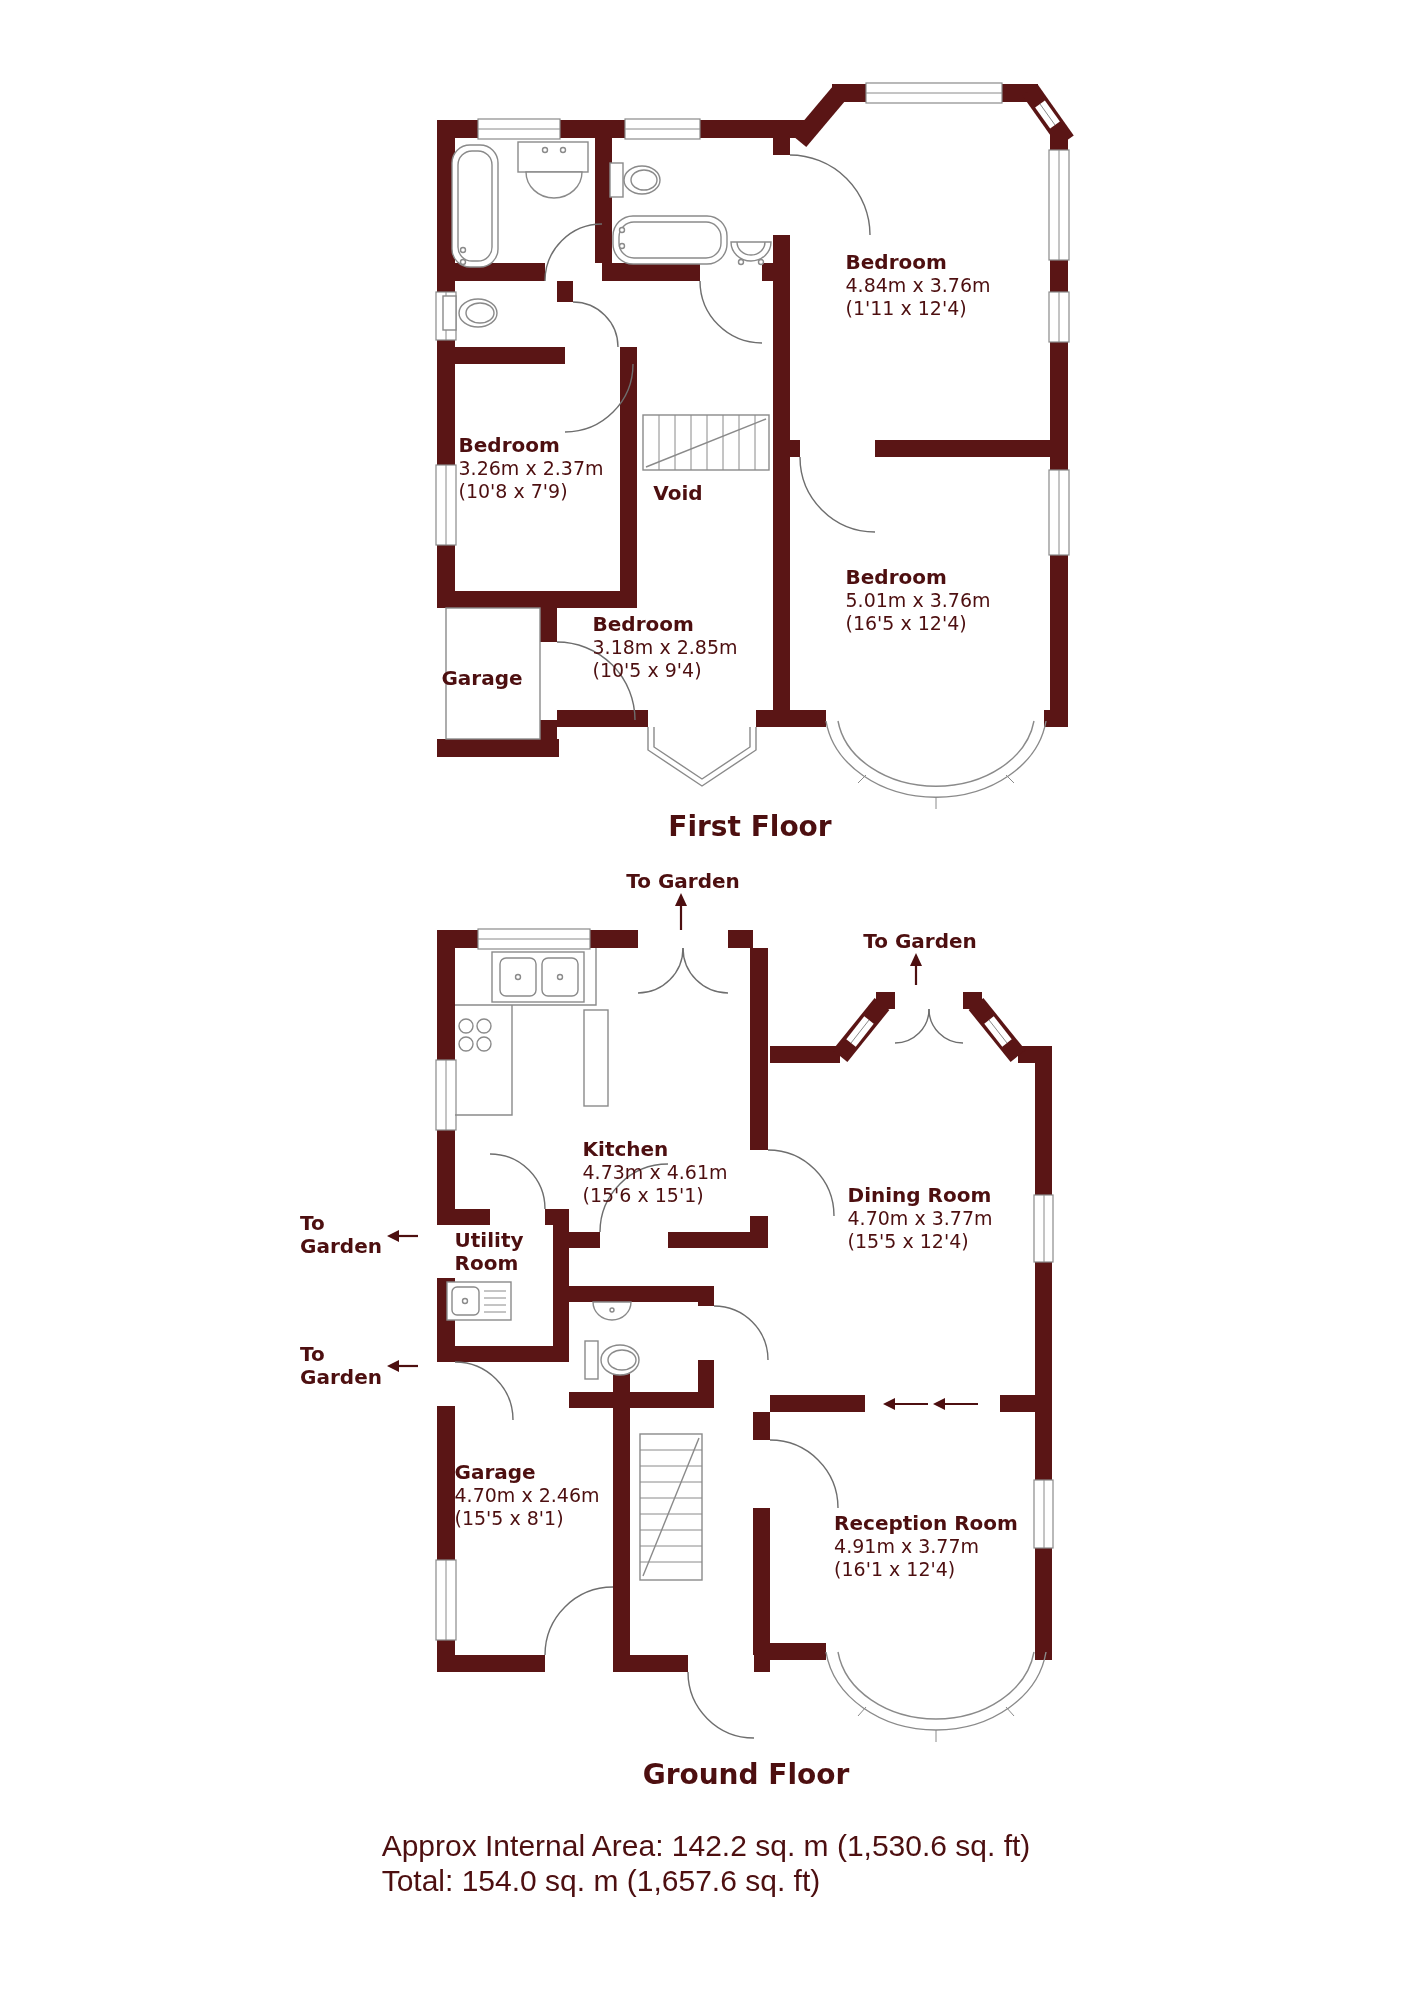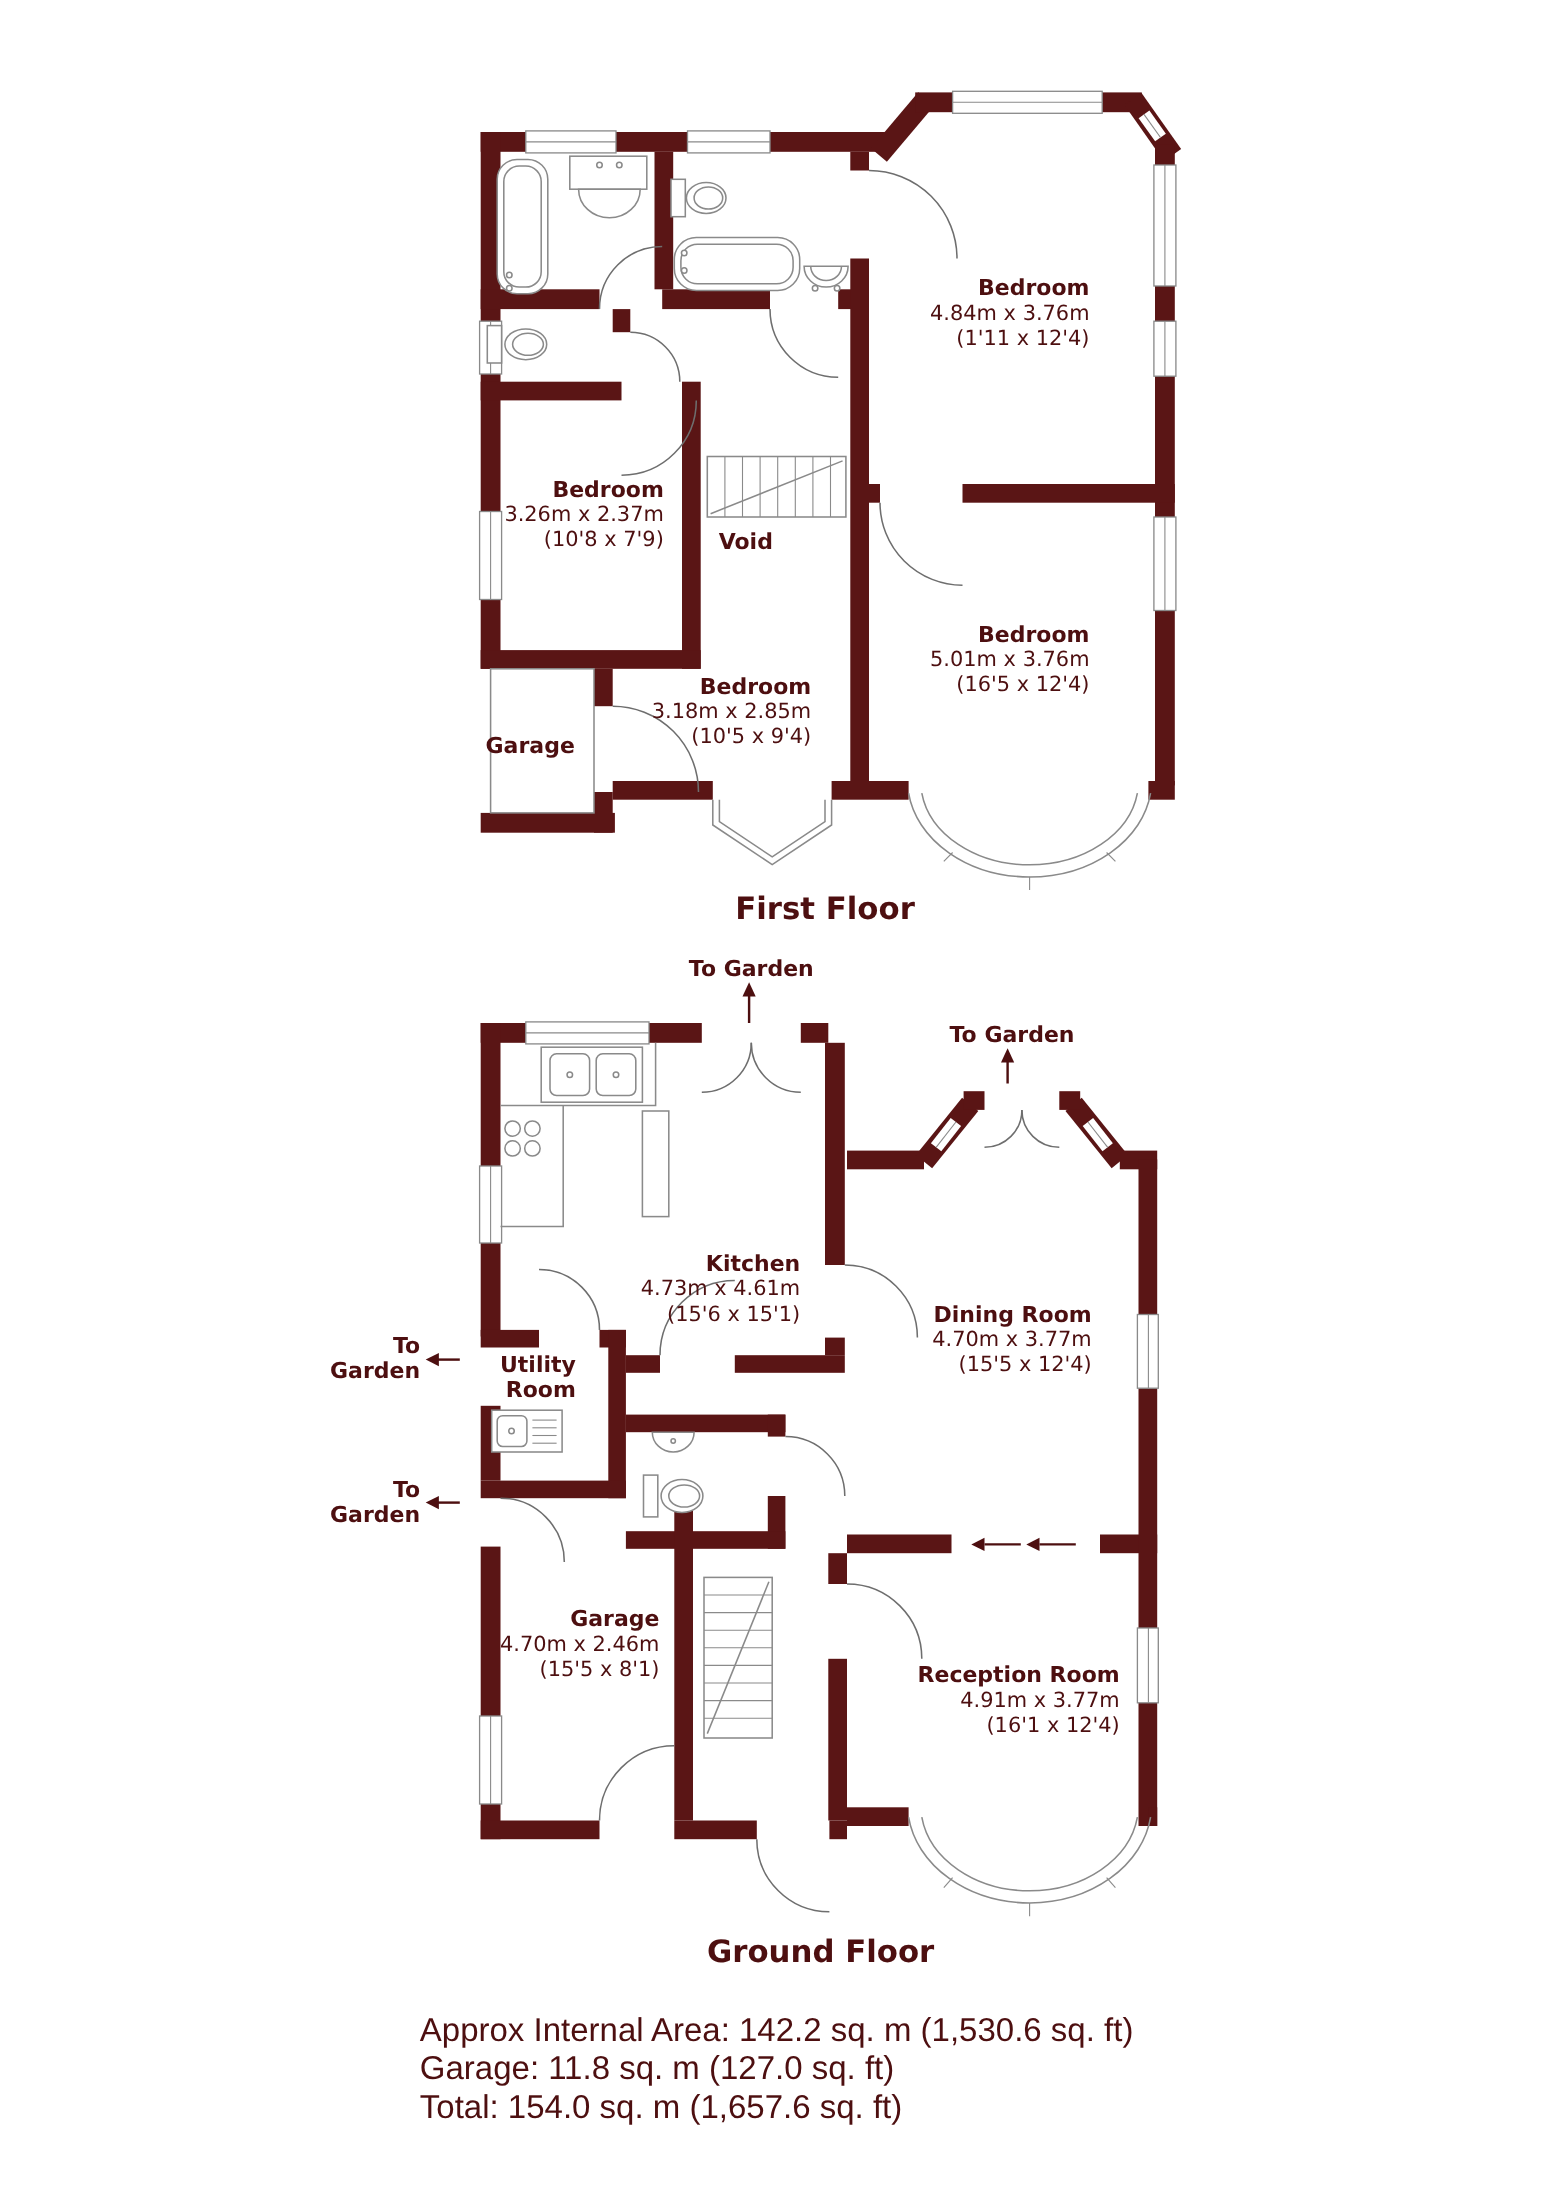--- a/index.html
+++ b/index.html
@@ -9,21 +9,21 @@
   .wall{fill:var(--wall);}
   .wallstroke{stroke:var(--wall);stroke-width:19;fill:none;}
   .win{fill:#ffffff;stroke:var(--line);stroke-width:1.2;}
   .winline{stroke:var(--line);stroke-width:1;}
   .winmark{stroke:#ffffff;stroke-width:12;}
   .thin{fill:#ffffff;stroke:var(--line);stroke-width:1.4;}
   .thinline{fill:none;stroke:var(--line);stroke-width:1.4;}
   .door{fill:none;stroke:#6e6e6e;stroke-width:1.4;}
   .arrowline{stroke:var(--text);stroke-width:2.2;}
   .arrowhead{fill:var(--text);stroke:none;}
-  .label{position:absolute;transform:translate(-50%,-50%);text-align:right;
+  .label{position:absolute;transform:translate(-50%,-50%);text-align:left;
          color:var(--text);white-space:nowrap;line-height:23px;}
   .room-name{font-weight:bold;font-size:20px;}
   .dims{font-size:19px;}
   .bold-label{font-weight:bold;font-size:20px;}
   .floor-title{position:absolute;transform:translate(-50%,-50%);color:var(--text);
          font-weight:bold;font-size:28px;white-space:nowrap;}
   .footer{position:absolute;left:706px;top:1828px;transform:translateX(-50%);
           color:var(--text);
           font-family:"Liberation Sans",sans-serif;font-size:30px;line-height:35px;
           white-space:nowrap;}
@@ -405,17 +405,16 @@
 <div class="label" style="left:926px;top:1546px">
   <div class="room-name">Reception Room</div>
   <div class="dims">4.91m x 3.77m</div>
   <div class="dims">(16'1 x 12'4)</div>
 </div>
 
 <div class="floor-title" style="left:746px;top:1774px">Ground Floor</div>
 
 <div class="footer">
   <div>Approx Internal Area: 142.2 sq. m (1,530.6 sq. ft)</div>
-  <div>Garage: 11.8 sq. m (127.0 sq. ft)</div>
   <div>Total: 154.0 sq. m (1,657.6 sq. ft)</div>
 </div>
 
 </div>
 
 </body></html>

